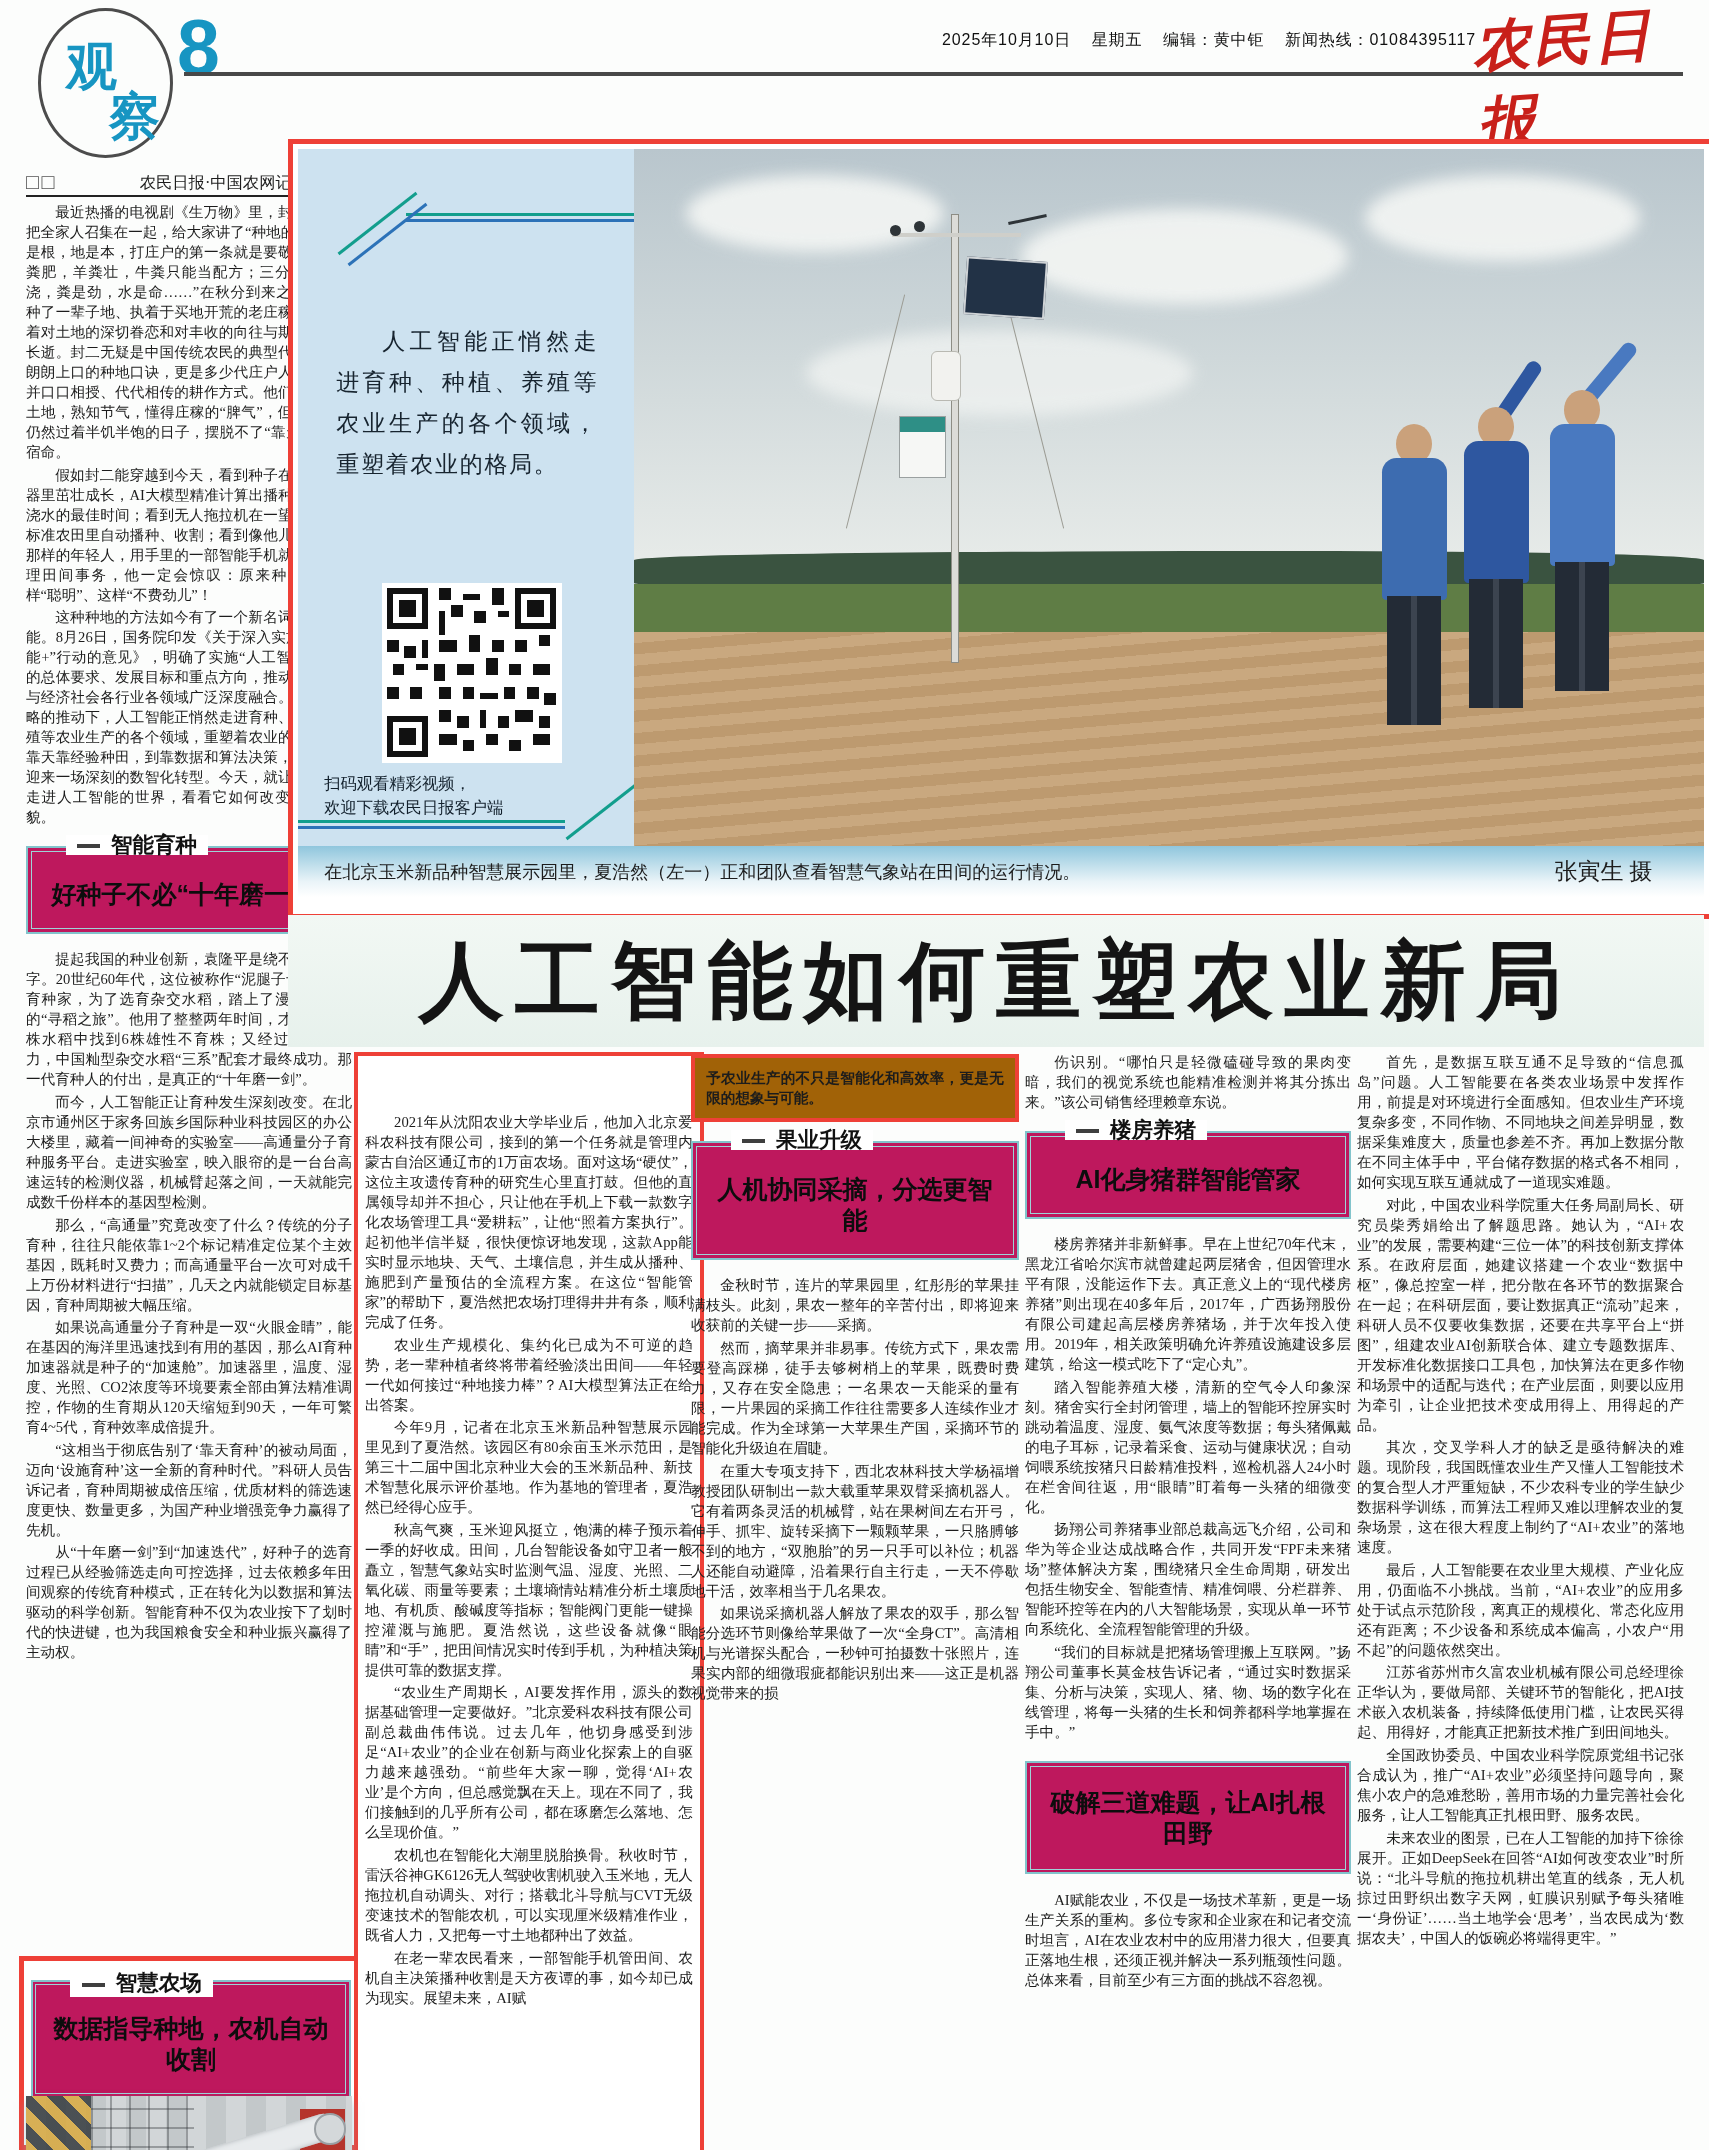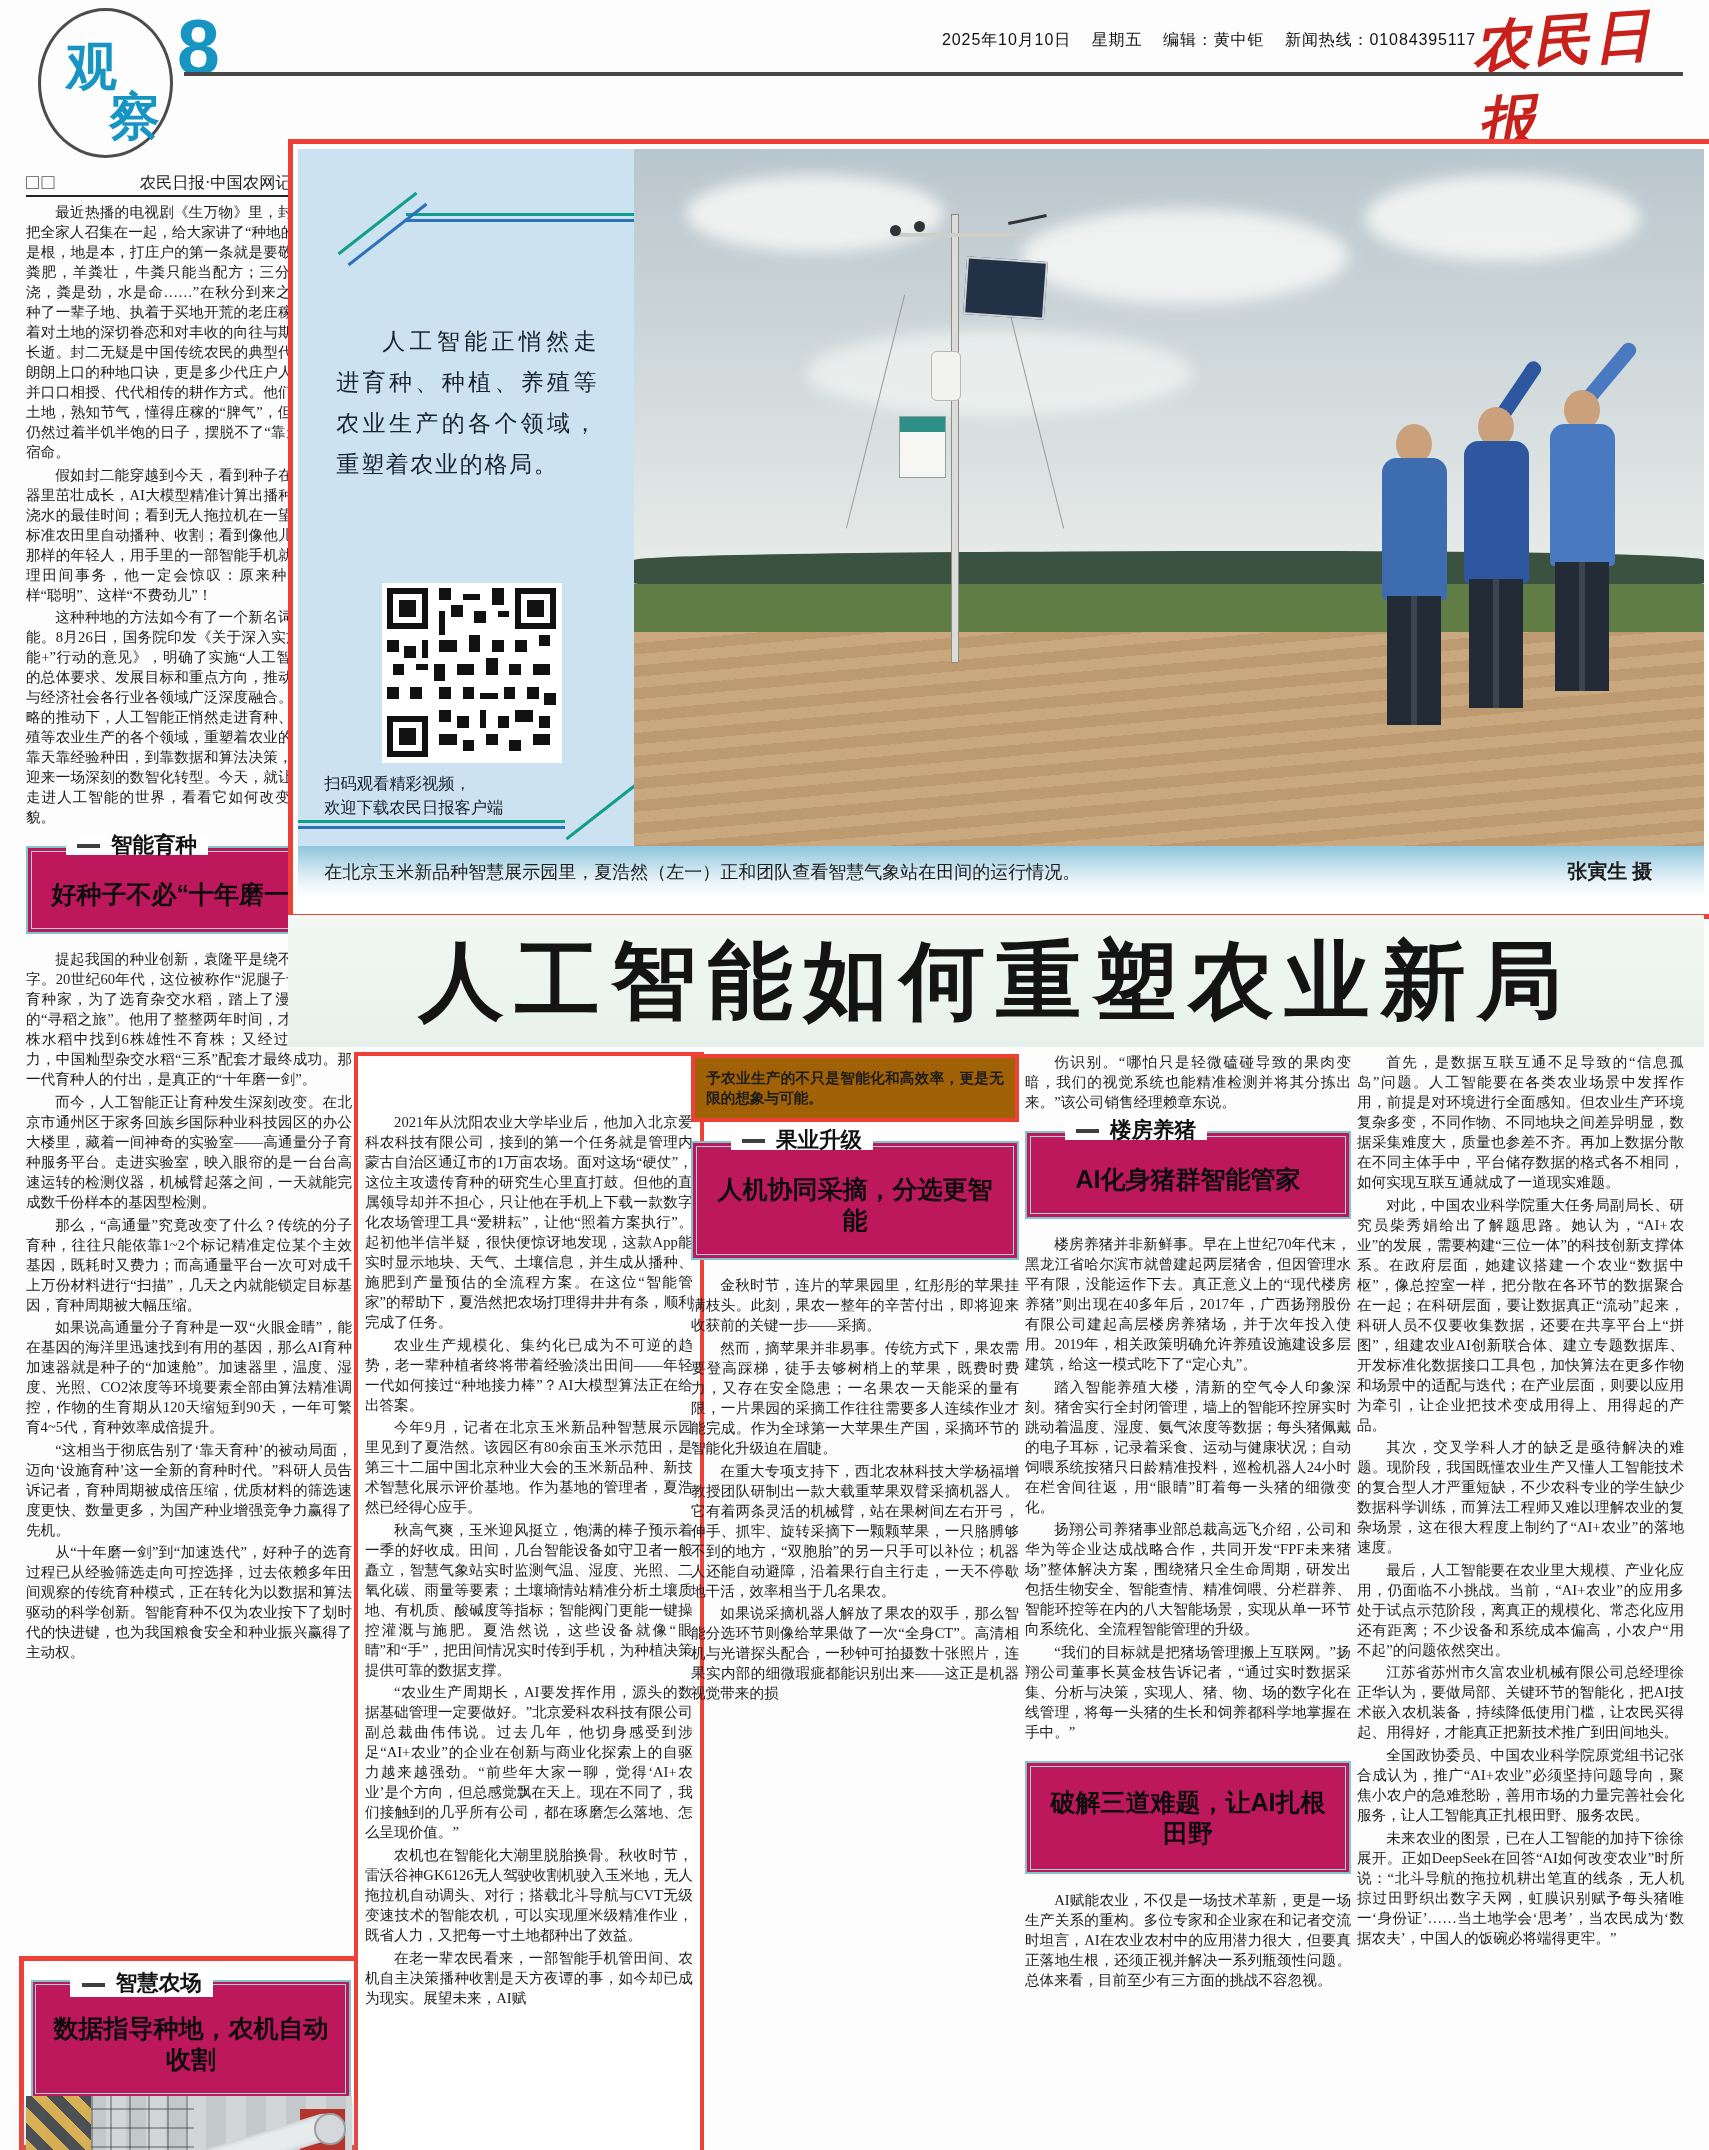--- a/index.html
+++ b/index.html
@@ -90,21 +90,21 @@
   .wire{position:absolute;width:1.3px;height:241px;background:#9b9b93;}
   .person{position:absolute;}
   .head{position:absolute;left:13.8px;top:0;width:36px;height:40px;border-radius:50%;background:#caa17b;}
   .torso{position:absolute;left:0;top:34px;width:65px;height:142px;border-radius:14.6px 14.6px 4.3px 4.3px;}
   .legs{position:absolute;left:5.2px;top:172px;width:54px;height:129px;background:#232b36;}
   .legs::after{content:"";position:absolute;left:24px;top:0;width:6px;height:100%;background:#3c4450;}
   .armup{position:absolute;width:14.6px;height:90px;border-radius:6.9px;}
   #feature-caption{height:51px;display:flex;align-items:center;
         background:linear-gradient(#8fc6dd,#eaf4f8 70%,#ffffff);padding:0 52px 0 26px;}
   #feature-caption .cap{font-size:18px;}
-  #feature-caption .credit{margin-left:auto;font-size:20px;font-weight:bold;}
+  #feature-caption .credit{margin-left:auto;font-size:23px;font-weight:normal;}
   
   #headline-band{position:absolute;left:288px;top:915px;width:1416px;height:132px;
         background:linear-gradient(#f2f8f4,#e7f1ec);display:flex;align-items:center;justify-content:center;}
   #headline{font-size:85px;font-weight:900;letter-spacing:11.2px;color:#141414;
         font-family:"Liberation Sans","DejaVu Sans",sans-serif;white-space:nowrap;}
   
   .photo-card{position:absolute;background:#fff;box-shadow:0 6px 8.6px rgba(120,170,190,.55);}
   #robot-photo{left:26px;top:2096px;width:326px;height:280px;overflow:hidden;
         background:repeating-linear-gradient(90deg,#d2d6d8 0 20px,#c3c8ca 20px 40px);}
   .fence{position:absolute;left:0;top:0;width:65px;height:100%;

